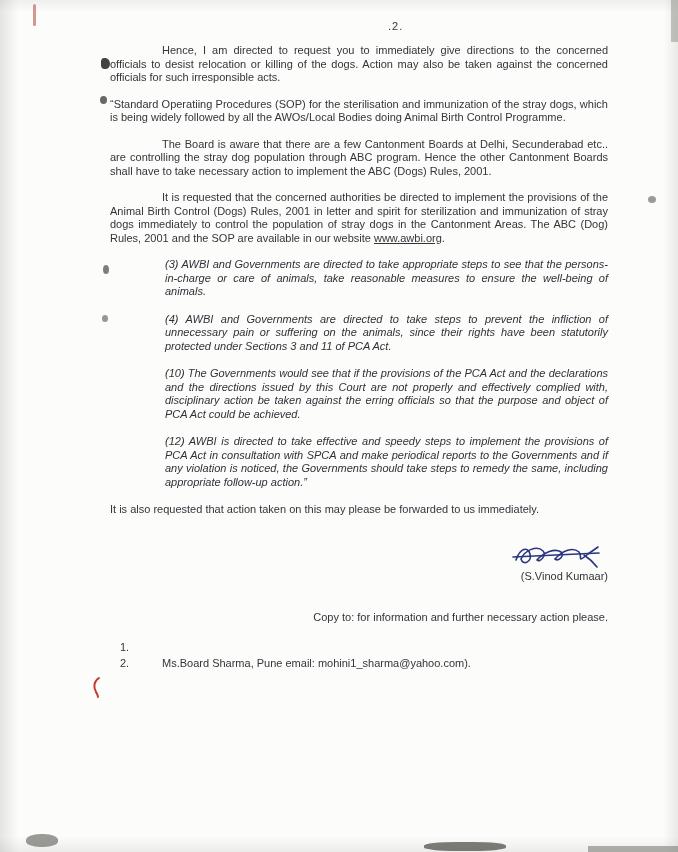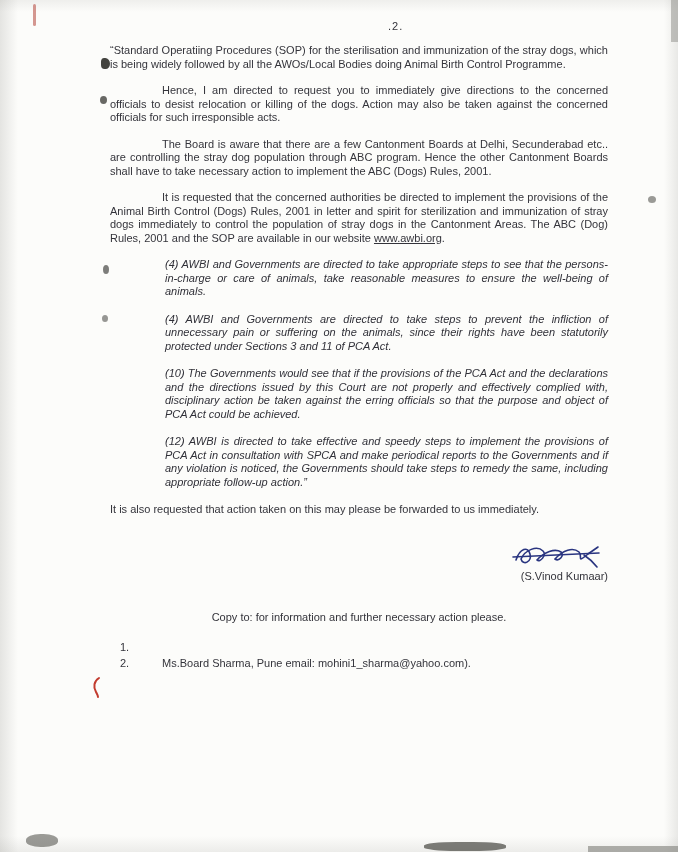--- a/index.html
+++ b/index.html
@@ -53,21 +53,21 @@
     cursor: pointer;
   }
   .closing { margin-top: 2px; margin-bottom: 4px; text-align: left; }
   .signoff {
     margin-top: 22px;
     text-align: right;
     font-size: 11px;
     line-height: 1.3;
   }
   .signature-wrap { padding: 2px 6px 1px 0; height: 30px; }
-  .copy-to { margin-top: 28px; font-size: 11px; text-align: center; }
+  .copy-to { margin-top: 28px; font-size: 11px; text-align: right; }
   .recipients { margin-top: 16px; font-size: 11px; }
   .recipient-row { display: flex; margin-left: 10px; margin-bottom: 3px; }
   .recipient-num { width: 42px; flex: 0 0 42px; }
   
   .artifact { position: absolute; pointer-events: none; filter: blur(0.6px); }
   .a-red-top { left: 33px; top: 4px; width: 3px; height: 22px; background: #b5453a; opacity: .55; border-radius: 2px; }
   .a-left-1 { left: 101px; top: 58px; width: 9px; height: 11px; background: #23231f; opacity: .85; border-radius: 40% 60% 55% 45%; }
   .a-left-2 { left: 100px; top: 96px; width: 7px; height: 8px; background: #2a2a26; opacity: .7; border-radius: 50%; }
   .a-left-3 { left: 103px; top: 265px; width: 6px; height: 9px; background: #2a2a26; opacity: .6; border-radius: 50%; }
   .a-left-4 { left: 102px; top: 315px; width: 6px; height: 7px; background: #33332e; opacity: .5; border-radius: 50%; }
@@ -79,30 +79,30 @@
   .red-pen-mark { position: absolute; left: 90px; top: 676px; }
 </style>
 </head>
 <body>
 
 <div class="page">
 
   <div class="page-number">.2.</div>
 
   <div class="content">
+    <p class="para indent">Hence, I am directed to request you to immediately give directions to the concerned officials to desist relocation or killing of the dogs. Action may also be taken against the concerned officials for such irresponsible acts.</p>
+
     <p class="para">“Standard Operatiing Procedures (SOP) for the sterilisation and immunization of the stray dogs, which is being widely followed by all the AWOs/Local Bodies doing Animal Birth Control Programme.</p>
-
-    <p class="para indent">Hence, I am directed to request you to immediately give directions to the concerned officials to desist relocation or killing of the dogs. Action may also be taken against the concerned officials for such irresponsible acts.</p>
 
     <p class="para indent">The Board is aware that there are a few Cantonment Boards at Delhi, Secunderabad etc.. are controlling the stray dog population through ABC program. Hence the other Cantonment Boards shall have to take necessary action to implement the ABC (Dogs) Rules, 2001.</p>
 
     <p class="para indent"><span>It is requested that the concerned authorities be directed to implement the provisions of the Animal Birth Control (Dogs) Rules, 2001 in letter and spirit for sterilization and immunization of stray dogs immediately to control the population of stray dogs in the Cantonment Areas. The ABC (Dog) Rules, 2001 and the SOP are available in our website </span><a class="site-link">www.awbi.org</a><span>.</span></p>
 
 
-    <p class="quote">(4) AWBI and Governments are directed to take appropriate steps to see that the persons-in-charge or care of animals, take reasonable measures to ensure the well-being of animals.</p>
+    <p class="quote">(3) AWBI and Governments are directed to take appropriate steps to see that the persons-in-charge or care of animals, take reasonable measures to ensure the well-being of animals.</p>
     <p class="quote">(4) AWBI and Governments are directed to take steps to prevent the infliction of unnecessary pain or suffering on the animals, since their rights have been statutorily protected under Sections 3 and 11 of PCA Act.</p>
     <p class="quote">(10) The Governments would see that if the provisions of the PCA Act and the declarations and the directions issued by this Court are not properly and effectively complied with, disciplinary action be taken against the erring officials so that the purpose and object of PCA Act could be achieved.</p>
     <p class="quote">(12) AWBI is directed to take effective and speedy steps to implement the provisions of PCA Act in consultation with SPCA and make periodical reports to the Governments and if any violation is noticed, the Governments should take steps to remedy the same, including appropriate follow-up action.”</p>
 
     <p class="para closing">It is also requested that action taken on this may please be forwarded to us immediately.</p>
 
     <div class="signoff">
       <div class="signature-wrap">
         <svg width="92" height="28" viewBox="0 0 92 28">
           <g fill="none" stroke="#2a3580" stroke-width="1.6" stroke-linecap="round">

